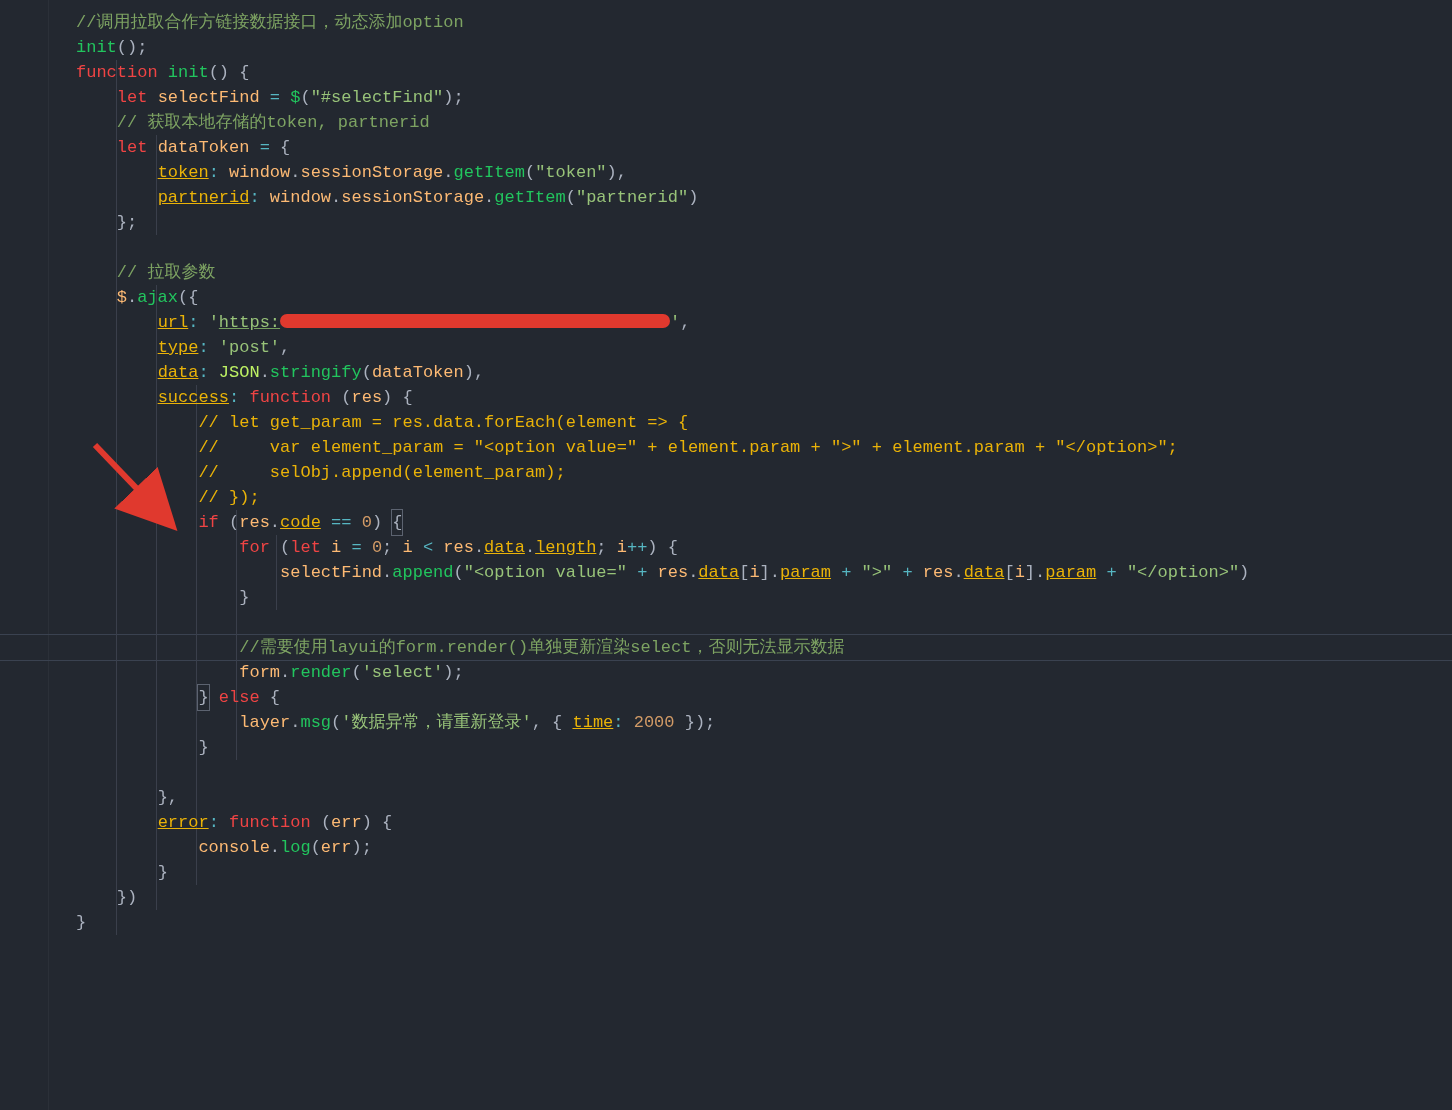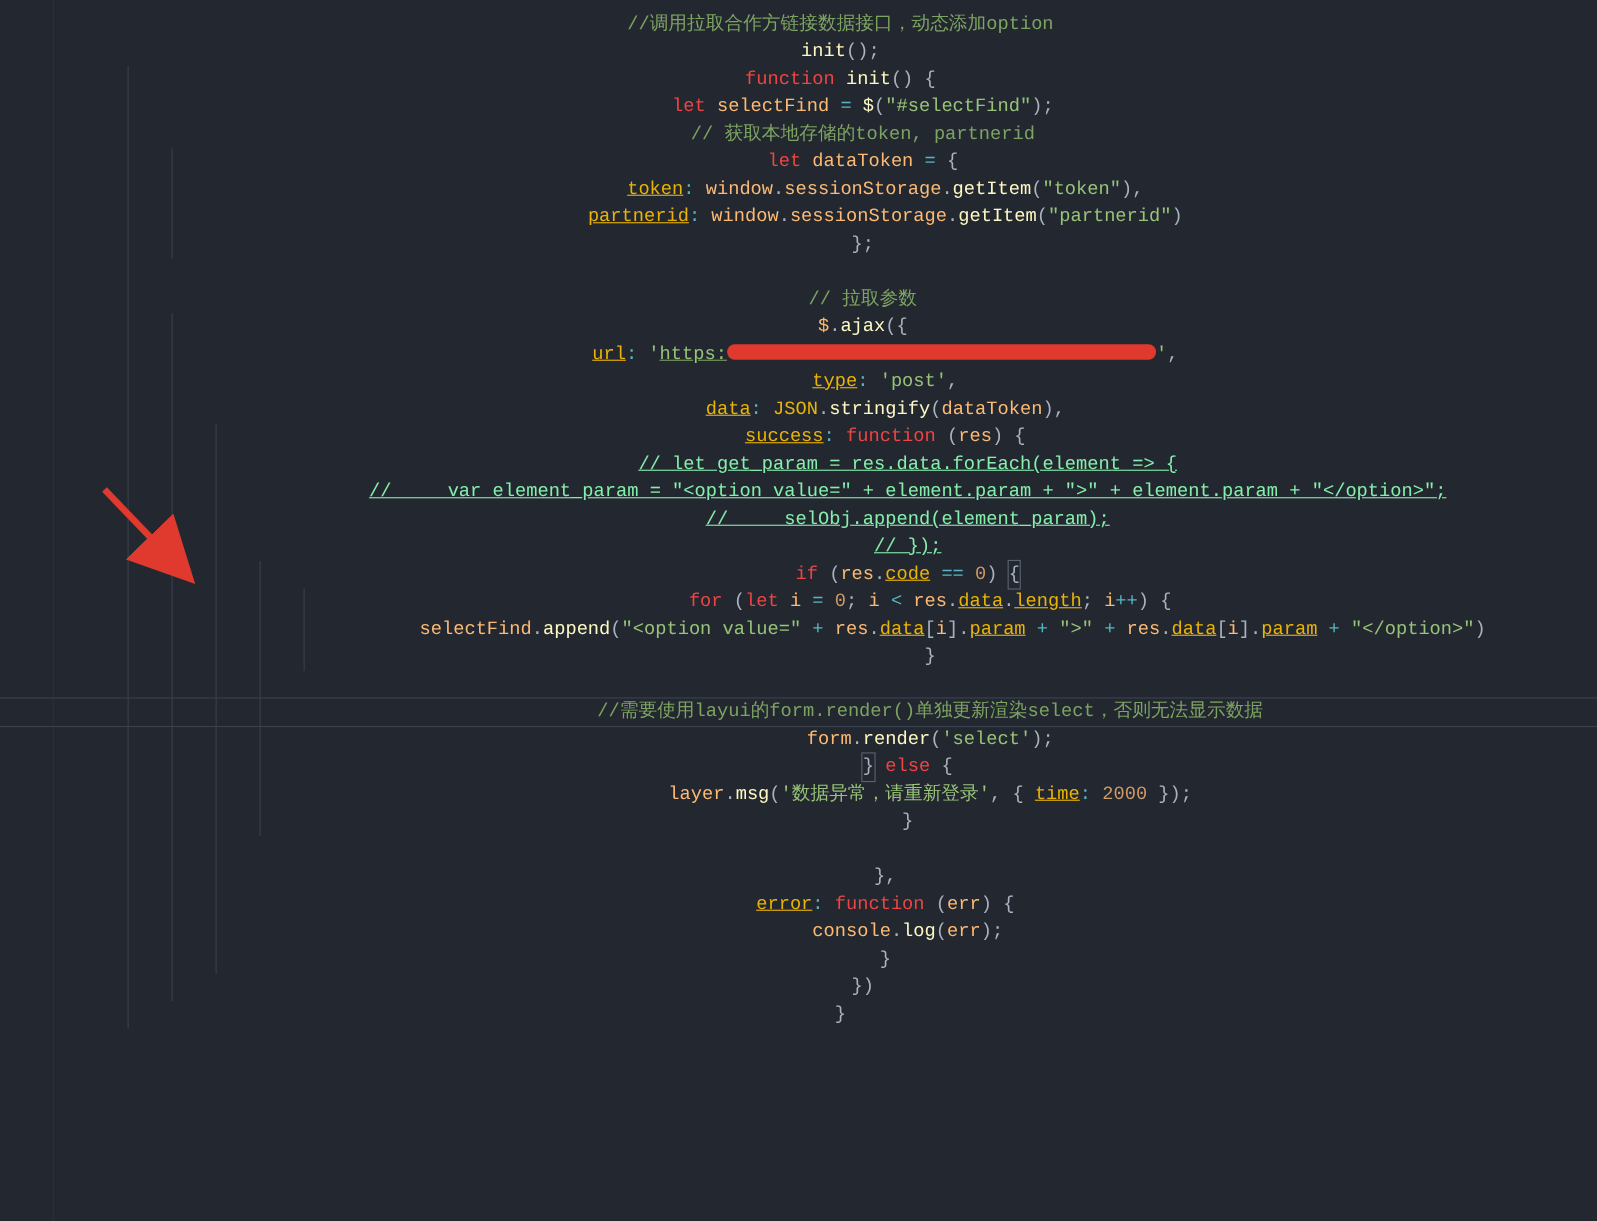--- a/index.html
+++ b/index.html
@@ -20,36 +20,36 @@
   background:#232830;
 }
 .fold{
   position:absolute;left:52px;top:0;bottom:0;width:20px;
 }
 .code{
   position:absolute;
   left:76px;top:10px;right:0;
   white-space:pre;
 }
-.line{height:25px;position:relative;text-align:center;}
+.line{height:25px;position:relative;}
 .current-line-hl{
   position:absolute;
   left:0;right:0;
   height:25px;
   top:635px; 
   border-top:1px solid #3a4250;
   border-bottom:1px solid #3a4250;
   pointer-events:none;
 }
 
-.c-comment{color:#86efac;font-style:normal;text-decoration:underline;}
+.c-comment{color:#eab308;font-style:normal;}
 .c-comment-green{color:#7da362;}
 .c-key{color:#ef4444;}
-.c-func{color:#fef9c3;}
-.c-name{color:#eab308;}
+.c-func{color:#22c55e;}
+.c-name{color:#bef264;}
 .c-var{color:#fdba74;}
 .c-str{color:#98c379;}
 .c-num{color:#d19a66;}
 .c-op{color:#56b6c2;}
 .c-plain{color:#abb2bf;}
 .c-paren{color:#abb2bf;}
 .c-prop{color:#eab308;text-decoration:underline;}
 .brace-match{
   display:inline-block;
   border:1px solid #5c6370;

